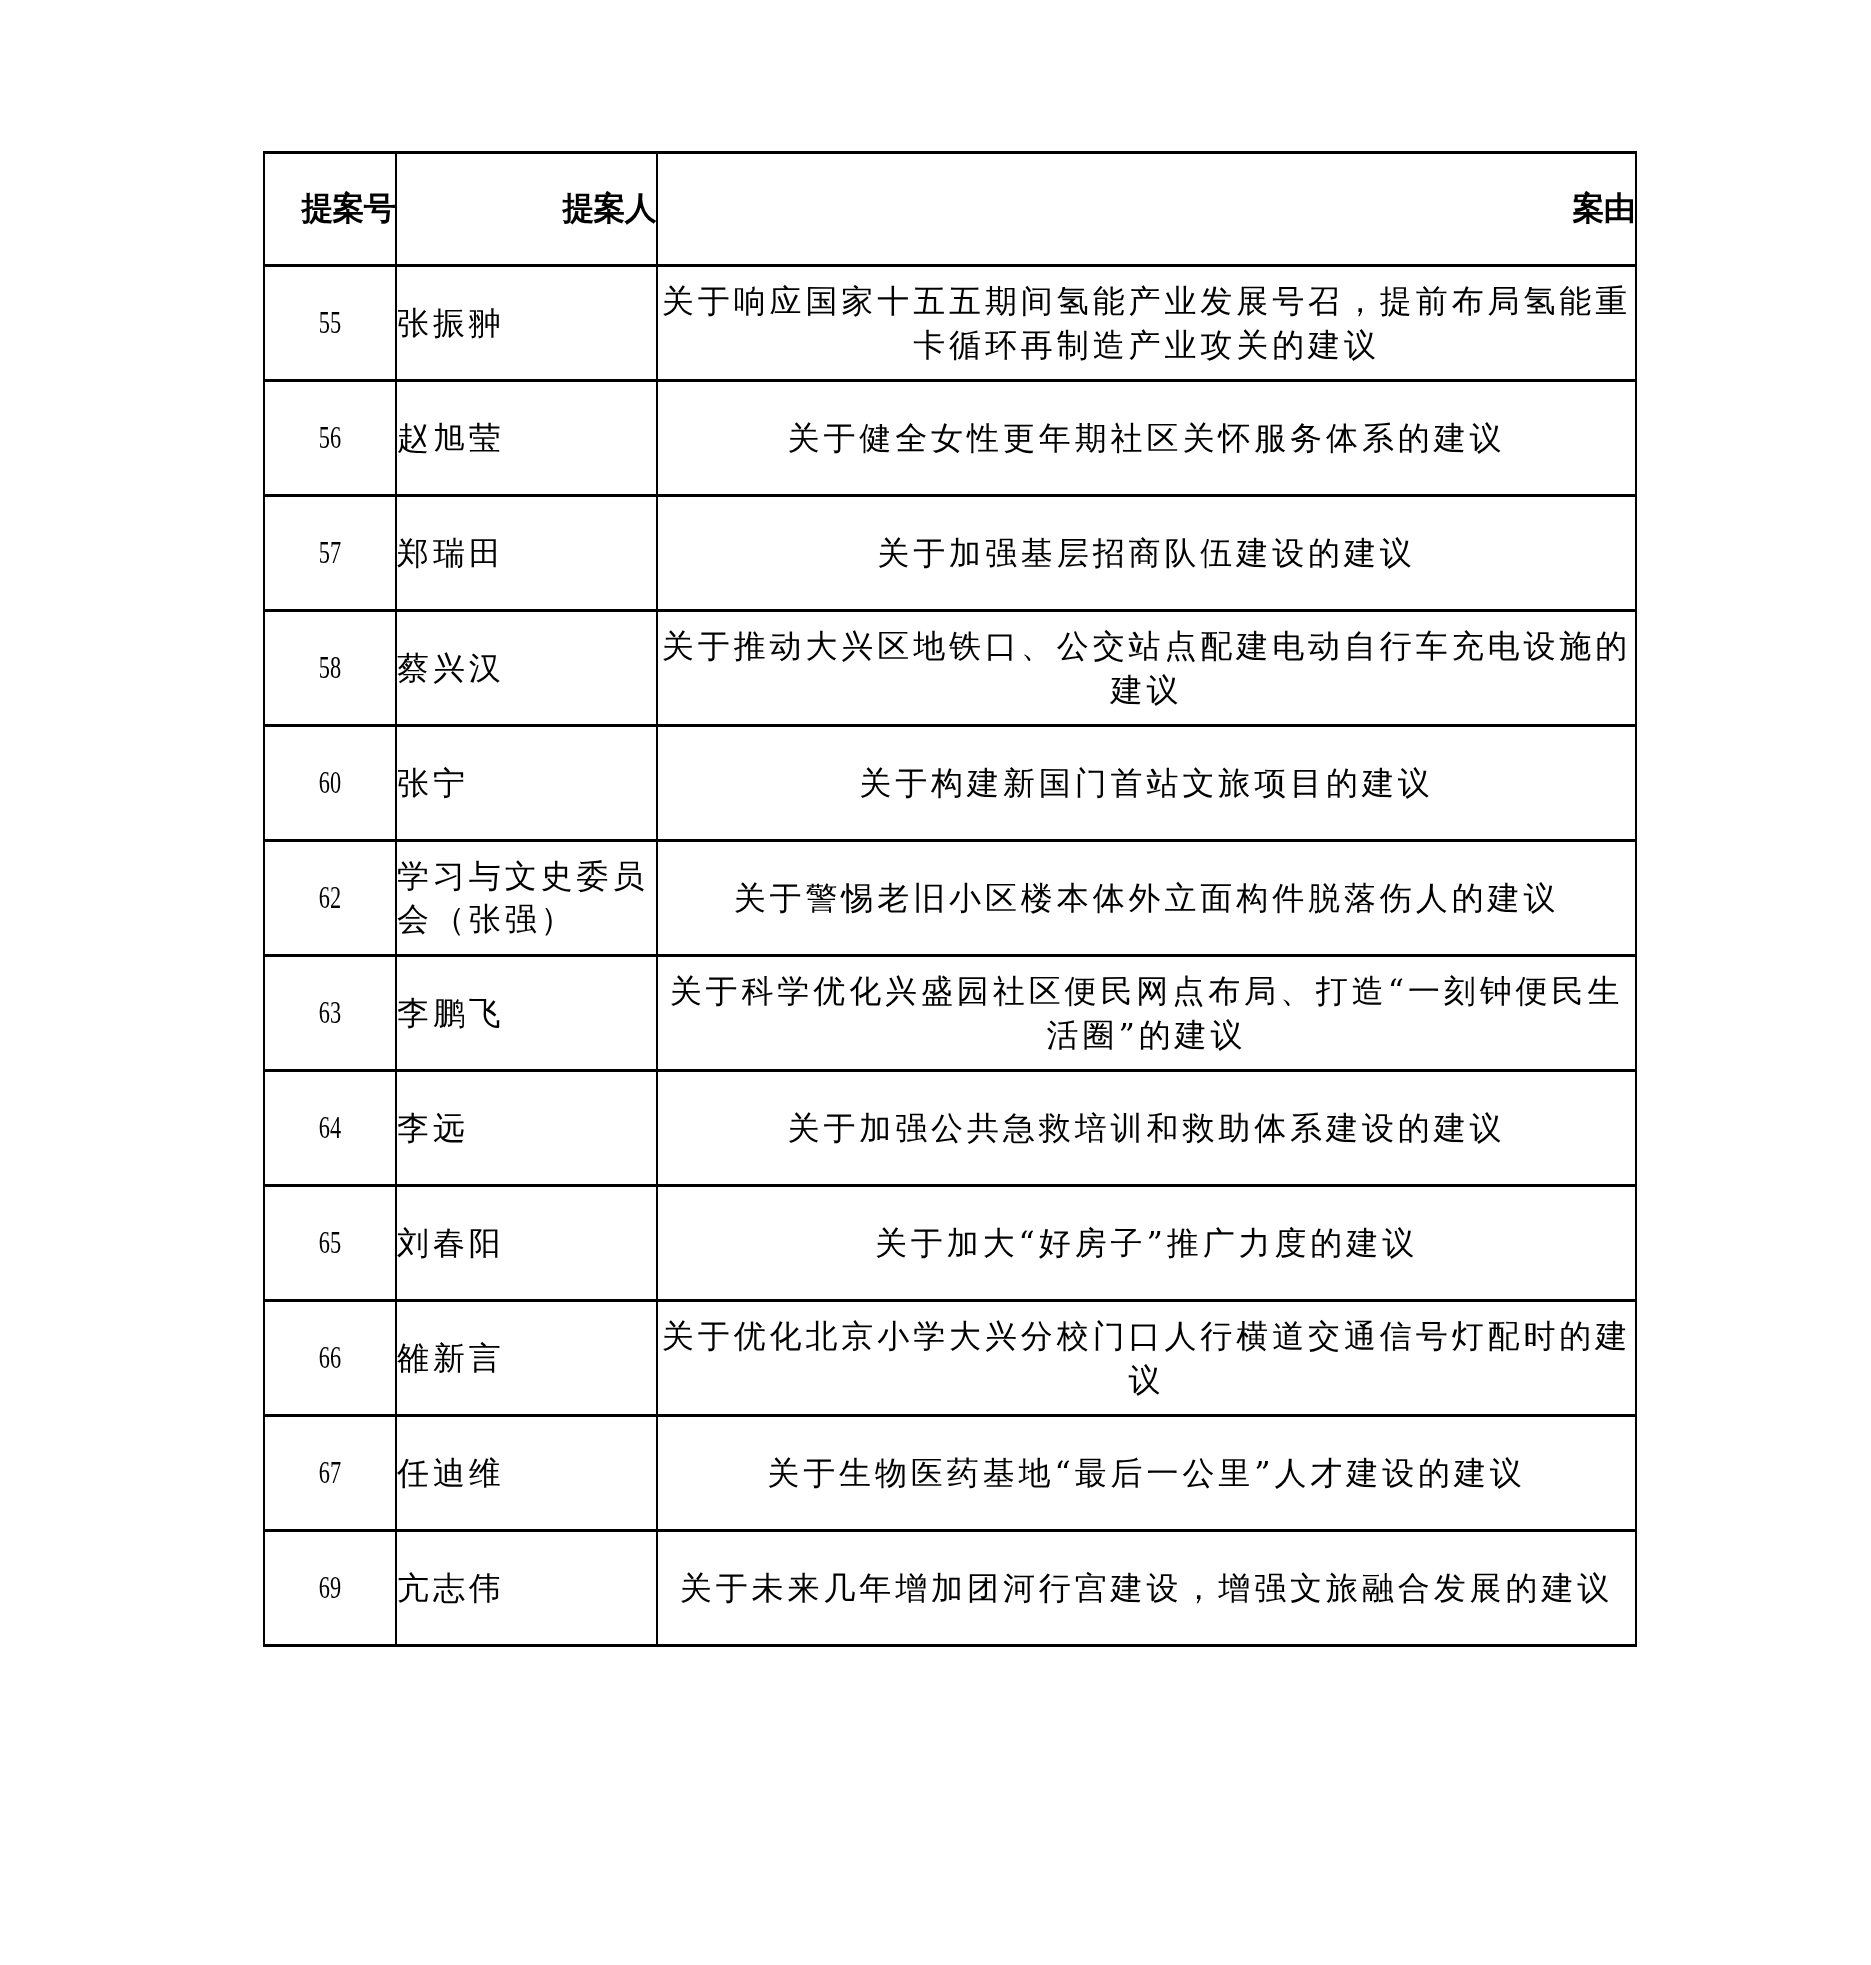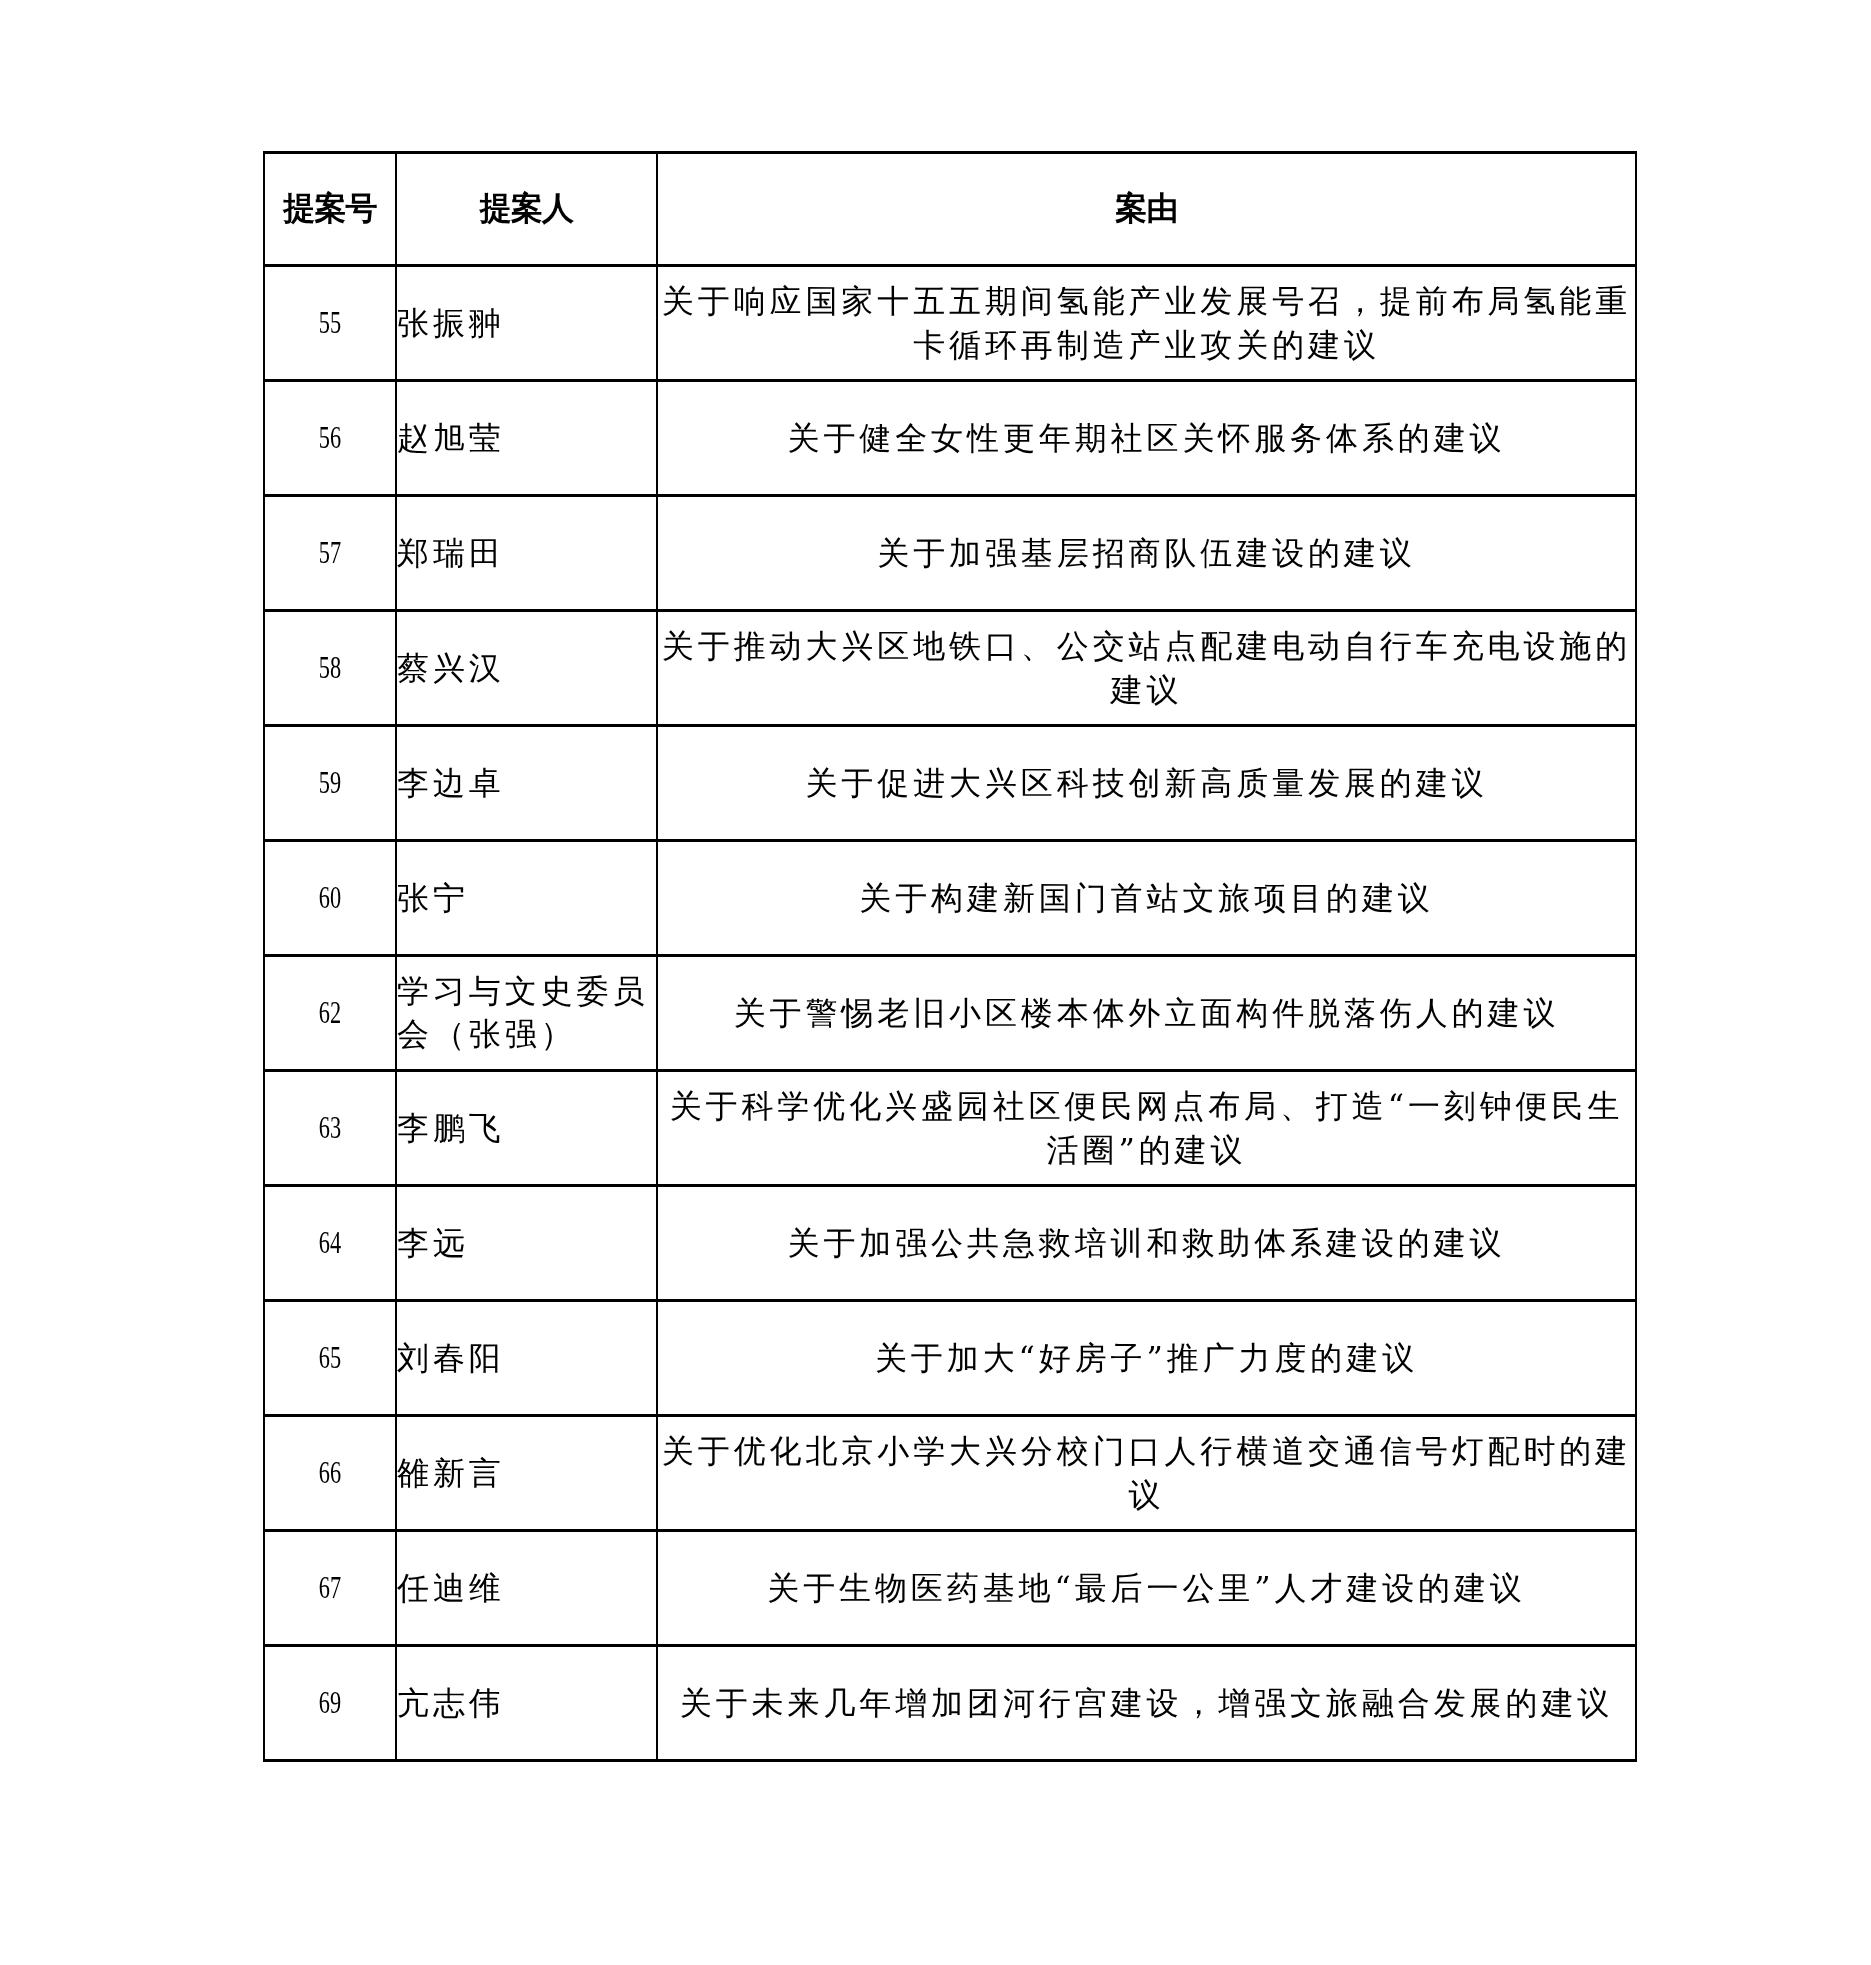--- a/index.html
+++ b/index.html
@@ -13,21 +13,21 @@
   table.proposals col.c1 { width:132px; }
   table.proposals col.c2 { width:261px; }
   table.proposals col.c3 { width:979px; }
   table.proposals th, table.proposals td {
     border-left:2px solid #000; border-right:2px solid #000;
     border-top:3.9px solid #000; border-bottom:3.9px solid #000;
     padding:0; vertical-align:middle;
   }
   table.proposals thead th {
     height:110px; font-family:"DejaVu Sans","Liberation Sans",sans-serif;
-    font-weight:bold; font-size:32px; text-align:center; letter-spacing:-0.8px;
+    font-weight:bold; font-size:32px; text-align:right; letter-spacing:-0.8px;
   }
   table.proposals tbody tr { height:115px;margin-left:9px; }
   td.num { text-align:center; font-size:31px; font-family:"Liberation Serif","DejaVu Serif",serif; transform:scaleX(0.72); }
   td.name { font-size:32px; line-height:43px; padding:0 11.8px; letter-spacing:3.9px; }
   td.reason { text-align:center; font-size:32px; line-height:44px; padding:0 7.9px 0 8.6px; letter-spacing:3.9px; }
 </style>
 </head>
 <body>
 
 <div class="page">
@@ -57,25 +57,20 @@
       </tr>
       <tr>
         <td class="num">57</td>
         <td class="name">郑瑞田</td>
         <td class="reason">关于加强基层招商队伍建设的建议</td>
       </tr>
       <tr>
         <td class="num">58</td>
         <td class="name">蔡兴汉</td>
         <td class="reason">关于推动大兴区地铁口、公交站点配建电动自行车充电设施的建议</td>
-      </tr>
-      <tr>
-        <td class="num">59</td>
-        <td class="name">李边卓</td>
-        <td class="reason">关于促进大兴区科技创新高质量发展的建议</td>
       </tr>
       <tr>
         <td class="num">60</td>
         <td class="name">张宁</td>
         <td class="reason">关于构建新国门首站文旅项目的建议</td>
       </tr>
       <tr>
         <td class="num">62</td>
         <td class="name">学习与文史委员会（张强）</td>
         <td class="reason">关于警惕老旧小区楼本体外立面构件脱落伤人的建议</td>

